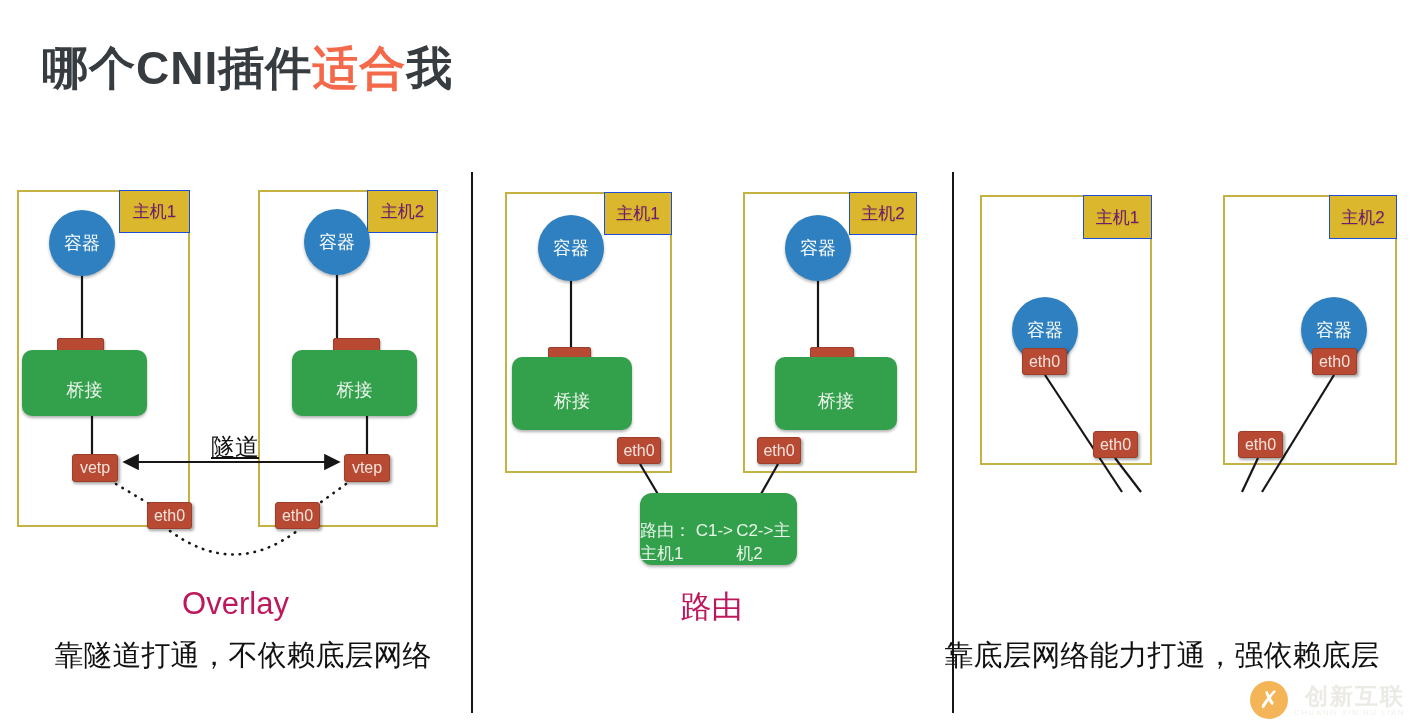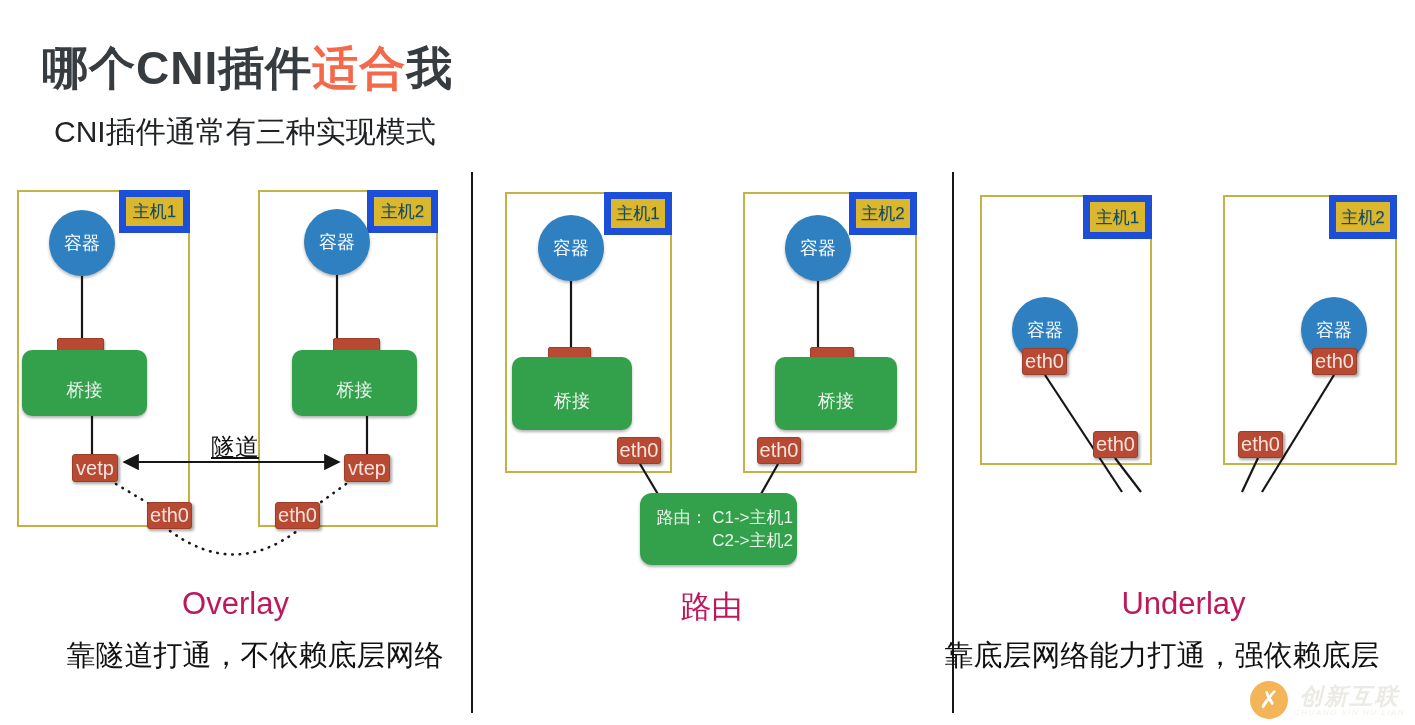--- a/index.html
+++ b/index.html
@@ -15,47 +15,47 @@
   .title .accent{color:#f5694b;}
   .subtitle{
     position:absolute;left:54px;top:112px;font-size:30px;font-weight:400;
     color:#202325;white-space:nowrap;
   }
   
   .divider{position:absolute;top:172px;width:2px;height:541px;background:#161616;}
   
   .host{position:absolute;border:2px solid #c6b143;background:#ffffff;box-sizing:border-box;}
   .tab{
-    position:absolute;background:#dab72d;border:7px solid #1d4ed8;box-sizing:border-box;
-    color:#0c4a6e;font-size:17px;display:flex;align-items:center;justify-content:center;
+    position:absolute;background:#dab72d;border:1px solid #1d4ed8;box-sizing:border-box;
+    color:#701a75;font-size:17px;display:flex;align-items:center;justify-content:center;
     text-shadow:0 1px 1px rgba(120,95,10,.35);
   }
   
   .circle{
     position:absolute;width:66px;height:66px;border-radius:50%;background:#2e80c0;
     color:#ffffff;font-size:18px;display:flex;align-items:center;justify-content:center;
     box-shadow:0 2px 3px rgba(0,0,0,.28);
   }
   .gbox{
     position:absolute;background:#33a04b;border-radius:10px;color:#e9f4ea;
     display:flex;align-items:center;justify-content:center;font-size:18px;
     box-shadow:0 2px 3px rgba(0,0,0,.3);
   }
   .connector{
     position:absolute;background:#b84a33;border:1px solid #9c3e2a;box-sizing:border-box;
     border-radius:2px;box-shadow:1px 2px 2px rgba(0,0,0,.3);
   }
   .rbox{
     position:absolutesanitize;position:absolute;background:#b84a33;border:1px solid #9c3e2a;box-sizing:border-box;
-    border-radius:3px;color:#f4e3dd;font-size:20px;display:flex;align-items:center;justify-content:center;
+    border-radius:3px;color:#f4e3dd;font-size:16px;display:flex;align-items:center;justify-content:center;
     box-shadow:1.5px 2px 3px rgba(0,0,0,.35);
   }
   .bridge-label{padding-top:14px;}
   .route-box{
-    flex-direction:column;align-items:flex-end;justify-content:center;
+    flex-direction:row;align-items:flex-end;justify-content:center;
     padding-right:4px;box-sizing:border-box;font-size:17px;line-height:23px;border-radius:12px;
   }
   .net-box{border-radius:12px;font-size:17px;}
   .tunnel-label{
     position:absolute;left:195px;top:431px;width:80px;text-align:center;
     font-size:24px;color:#111;white-space:nowrap;text-decoration:underline;
   }
   
   .mode-caption{
     position:absolute;top:586px;text-align:center;font-size:31px;color:#be185d;white-space:nowrap;
@@ -68,33 +68,32 @@
   .host,.tab{z-index:1;}
   .circle,.gbox,.connector,.rbox,.tunnel-label{z-index:3;}
   .title,.subtitle,.mode-caption,.desc-caption{z-index:4;}
   
   .watermark{position:absolute;right:10px;bottom:6px;display:flex;align-items:center;z-index:5;}
   .wm-logo{
     width:38px;height:38px;border-radius:50%;background:#f2a93b;opacity:.85;
     display:flex;align-items:center;justify-content:center;color:#ffffff;
     font-size:24px;font-weight:700;font-style:italic;
   }
-  .wm-text{margin-left:6px;display:flex;flex-direction:column;align-items:center;font-style:italic;}
+  .wm-text{margin-left:6px;display:flex;flex-direction:column;align-items:flex-end;}
   .wm-brand{font-size:23px;font-weight:700;color:#eceae4;letter-spacing:2px;line-height:24px;}
   .wm-sub{font-size:8px;color:#f1efe8;letter-spacing:1.5px;line-height:9px;}
 </style>
 </head>
 <body>
 
 <div id="canvas">
 
   <div class="title">
     <span>哪个CNI插件</span><span class="accent">适合</span><span>我</span>
   </div>
-  <div class="subtitle">CNI插件通常有三种实现模式</div>
 
   <div class="divider" style="left:471px"></div>
   <div class="divider" style="left:952px"></div>
 
   <div class="host" style="left:17px;top:190px;width:173px;height:337px"></div>
   <div class="tab" style="left:119px;top:190px;width:71px;height:43px">主机1</div>
   <div class="host" style="left:258px;top:190px;width:180px;height:337px"></div>
   <div class="tab" style="left:367px;top:190px;width:71px;height:43px">主机2</div>
 
   <div class="host" style="left:505px;top:192px;width:167px;height:281px"></div>
@@ -169,23 +168,22 @@
 
   <div class="circle" style="left:1012px;top:297px">容器</div>
   <div class="circle" style="left:1301px;top:297px">容器</div>
   <div class="rbox" style="left:1022px;top:348px;width:45px;height:27px">eth0</div>
   <div class="rbox" style="left:1312px;top:348px;width:45px;height:27px">eth0</div>
   <div class="rbox" style="left:1093px;top:431px;width:45px;height:27px">eth0</div>
   <div class="rbox" style="left:1238px;top:431px;width:45px;height:27px">eth0</div>
 
   <div class="mode-caption" style="left:0;width:471px">Overlay</div>
   <div class="mode-caption" style="left:471px;width:481px">路由</div>
-  <div class="mode-caption" style="left:952px;width:463px">Underlay</div>
 
-  <div class="desc-caption" style="left:12px;width:486px">靠隧道打通，不依赖底层网络</div>
+  <div class="desc-caption" style="left:0;width:486px">靠隧道打通，不依赖底层网络</div>
   <div class="desc-caption" style="left:942px;width:440px">靠底层网络能力打通，强依赖底层</div>
 
   <div class="watermark">
     <div class="wm-logo">✗</div>
     <div class="wm-text">
       <span class="wm-brand">创新互联</span>
       <span class="wm-sub">CHUANG XIN HU LIAN</span>
     </div>
   </div>
 

